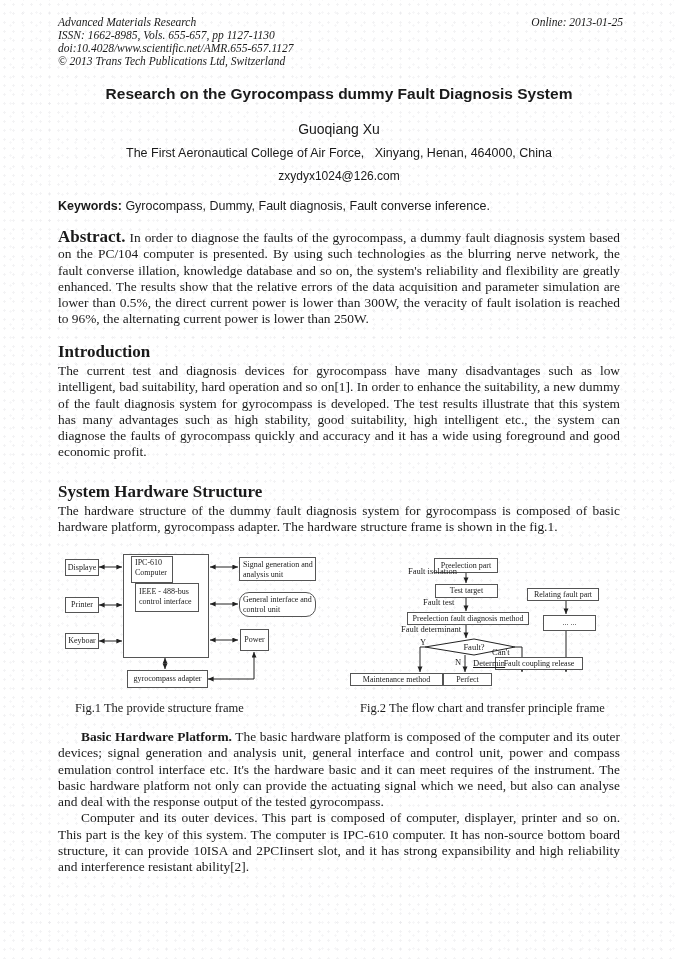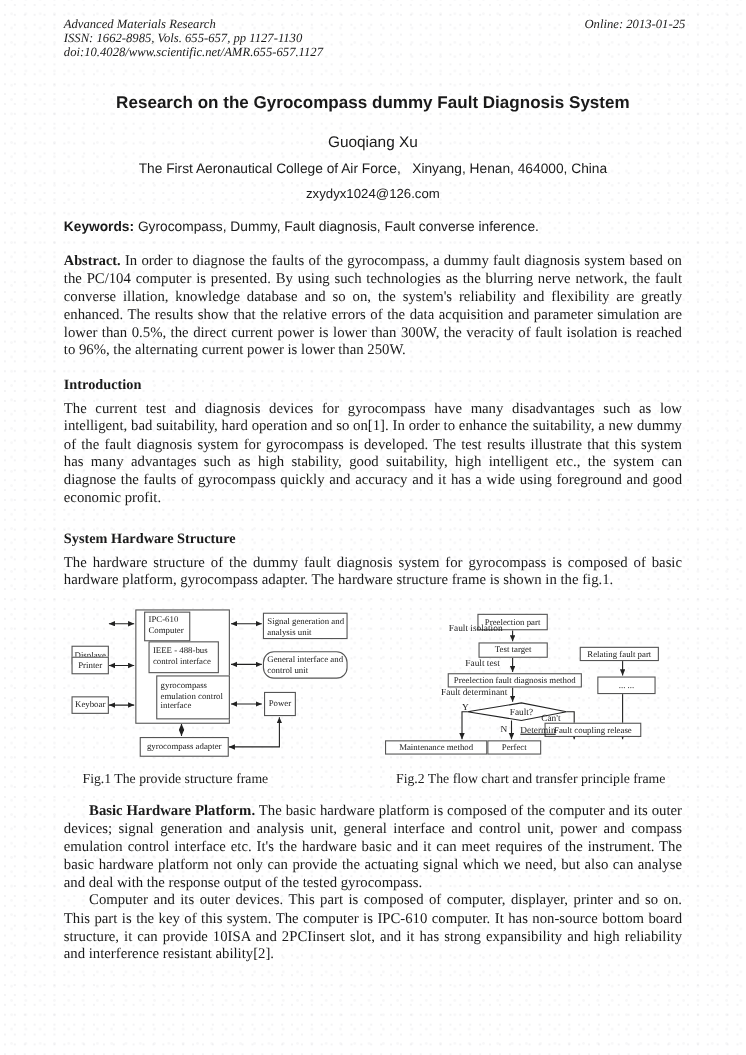--- a/index.html
+++ b/index.html
@@ -39,21 +39,21 @@
          font-family:"Liberation Sans", sans-serif;font-size:12.5px;}
   .email{top:169px;left:0;width:678px;text-align:center;
          font-family:"Liberation Sans", sans-serif;font-size:12px;}
 
   .kw{top:199px;left:58px;width:562px;
       font-family:"Liberation Sans", sans-serif;font-size:12.5px;}
   .kw b{font-weight:bold;}
 
   .body-text{font-size:13.4px;line-height:16.3px;text-align:justify;}
   .abstract{top:229px;left:58px;width:562px;}
-  .sec-h{font-weight:bold;font-size:13px;}
+  .sec-h{font-weight:bold;font-size:17px;}
   .intro-h{top:342px;left:58px;}
   .intro-t{top:363px;left:58px;width:562px;}
   .hw-h{top:482px;left:58px;}
   .hw-t{top:503px;left:58px;width:562px;}
 
   
   .figs{top:553px;left:58px;width:562px;height:140px;}
   .fig-svg{position:absolute;left:0;top:0;z-index:1;}
   .fbox{position:absolute;box-sizing:border-box;border:1px solid #555;background:#fff;
         font-size:8px;line-height:9.6px;z-index:2;}
@@ -70,20 +70,21 @@
 </head>
 <body>
 
 <div class="page">
 
   <div class="abs hdr">
     <div class="hdr-left">
       <div>Advanced Materials Research</div>
       <div>ISSN: 1662-8985, Vols. 655-657, pp 1127-1130</div>
       <div>doi:10.4028/www.scientific.net/AMR.655-657.1127</div>
+      <div>© 2013 Trans Tech Publications Ltd, Switzerland</div>
     </div>
     <div class="hdr-right">Online: 2013-01-25</div>
   </div>
 
   <div class="abs title">Research on the Gyrocompass dummy Fault Diagnosis System</div>
   <div class="abs author">Guoqiang Xu</div>
   <div class="abs affil">The First Aeronautical College of Air Force,   Xinyang, Henan, 464000, China</div>
   <div class="abs email">zxydyx1024@126.com</div>
 
   <div class="abs kw"><b>Keywords:</b><span> Gyrocompass, Dummy, Fault diagnosis, Fault converse inference.</span></div>
@@ -125,36 +126,31 @@
         <line x1="408" y1="72" x2="408" y2="85" marker-end="url(#ah)"></line>
         <polygon points="367,94 416,86 457,94 416,102" stroke="#222" fill="#fff"></polygon>
         <polyline points="367,94 362,94 362,119" marker-end="url(#ah)"></polyline>
         <line x1="407" y1="102" x2="407" y2="119" marker-end="url(#ah)"></line>
         <polyline points="457,94 464,94 464,119" marker-end="url(#ah)"></polyline>
         <line x1="508" y1="48" x2="508" y2="61" marker-end="url(#ah)"></line>
         <line x1="508" y1="78" x2="508" y2="119" marker-end="url(#ah)"></line>
       </g>
     </svg>
 
-    <div class="fbox ctr" style="left:7px;top:6px;width:34px;height:17px;margin-top:28px;">Displaye</div>
+    <div class="fbox ctr" style="left:7px;top:6px;width:34px;height:17px;">Displaye</div>
     <div class="fbox ctr" style="left:7px;top:44px;width:34px;height:16px;">Printer</div>
     <div class="fbox ctr" style="left:7px;top:80px;width:34px;height:16px;">Keyboar</div>
     <div class="fbox" style="left:65px;top:1px;width:86px;height:104px;"></div>
     <div class="fbox" style="left:73px;top:3px;width:42px;height:27px;padding-top:1px;">
       <span class="ln">IPC-610</span>
       <span class="ln">Computer</span>
     </div>
     <div class="fbox" style="left:77px;top:30px;width:64px;height:29px;padding-top:3px;">
       <span class="ln">IEEE - 488-bus</span>
       <span class="ln">control interface</span>
-    </div>
-    <div class="fbox" style="left:84px;top:61px;width:67px;height:40px;padding-top:3px;">
-      <span class="ln">gyrocompass</span>
-      <span class="ln">emulation control</span>
-      <span class="ln">interface</span>
     </div>
     <div class="fbox ctr" style="left:69px;top:117px;width:81px;height:18px;text-align:center;">gyrocompass adapter</div>
     <div class="fbox" style="left:181px;top:4px;width:77px;height:24px;padding-top:2px;">
       <span class="ln">Signal generation and</span>
       <span class="ln">analysis unit</span>
     </div>
     <div class="fbox" style="left:181px;top:39px;width:77px;height:25px;padding-top:2px;border-radius:10px;">
       <span class="ln">General interface and</span>
       <span class="ln">control unit</span>
     </div>

